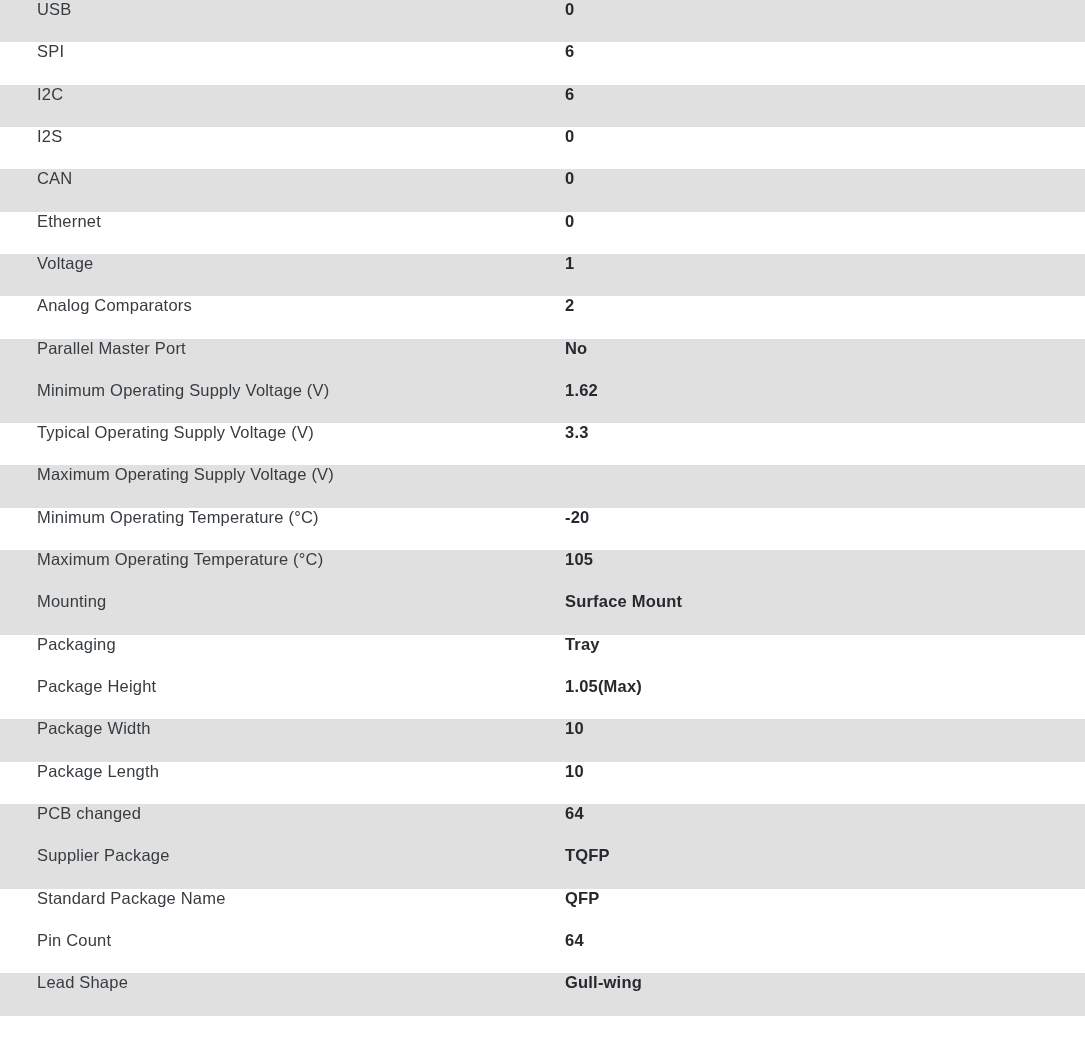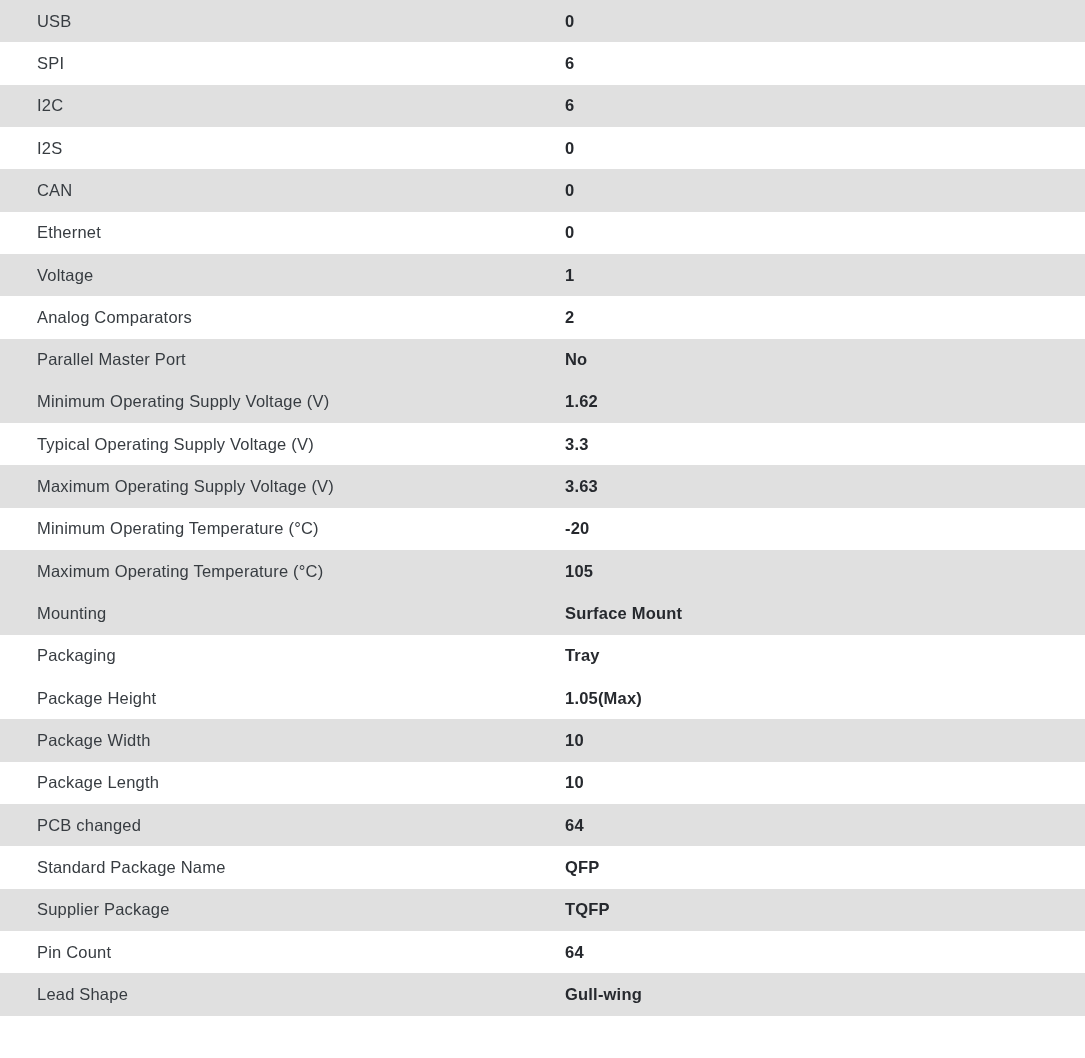--- a/index.html
+++ b/index.html
@@ -13,21 +13,20 @@
   .spec-table {
     width: 1085px;
     height: 1058px;
     display: flex;
     flex-direction: column;
   }
   .spec-row {
     height: calc(1058px / 25);
     flex: 0 0 calc(1058px / 25);
     display: flex;
-    align-items: center;
     padding-left: 37px;
     background: var(--row-bg, #ffffff);
   }
   .spec-row.alt {
     background: var(--row-alt-bg, #e0e0e0);
   }
   .spec-label {
     flex: 0 0 528px;
     font-size: 16.5px;
     font-weight: 400;
@@ -89,21 +88,20 @@
     <div class="spec-row alt">
     <div class="spec-label">Minimum Operating Supply Voltage (V)</div>
     <div class="spec-value">1.62</div>
   </div>
     <div class="spec-row">
     <div class="spec-label">Typical Operating Supply Voltage (V)</div>
     <div class="spec-value">3.3</div>
   </div>
     <div class="spec-row alt">
     <div class="spec-label">Maximum Operating Supply Voltage (V)</div>
-    <div class="spec-value">3.63</div>
   </div>
     <div class="spec-row">
     <div class="spec-label">Minimum Operating Temperature (°C)</div>
     <div class="spec-value">-20</div>
   </div>
     <div class="spec-row alt">
     <div class="spec-label">Maximum Operating Temperature (°C)</div>
     <div class="spec-value">105</div>
   </div>
     <div class="spec-row alt">
@@ -123,27 +121,27 @@
     <div class="spec-value">10</div>
   </div>
     <div class="spec-row">
     <div class="spec-label">Package Length</div>
     <div class="spec-value">10</div>
   </div>
     <div class="spec-row alt">
     <div class="spec-label">PCB changed</div>
     <div class="spec-value">64</div>
   </div>
+    <div class="spec-row alt">
+    <div class="spec-label">Supplier Package</div>
+    <div class="spec-value">TQFP</div>
+  </div>
     <div class="spec-row">
     <div class="spec-label">Standard Package Name</div>
     <div class="spec-value">QFP</div>
-  </div>
-    <div class="spec-row alt">
-    <div class="spec-label">Supplier Package</div>
-    <div class="spec-value">TQFP</div>
   </div>
     <div class="spec-row">
     <div class="spec-label">Pin Count</div>
     <div class="spec-value">64</div>
   </div>
     <div class="spec-row alt">
     <div class="spec-label">Lead Shape</div>
     <div class="spec-value">Gull-wing</div>
   </div>
   </div>

